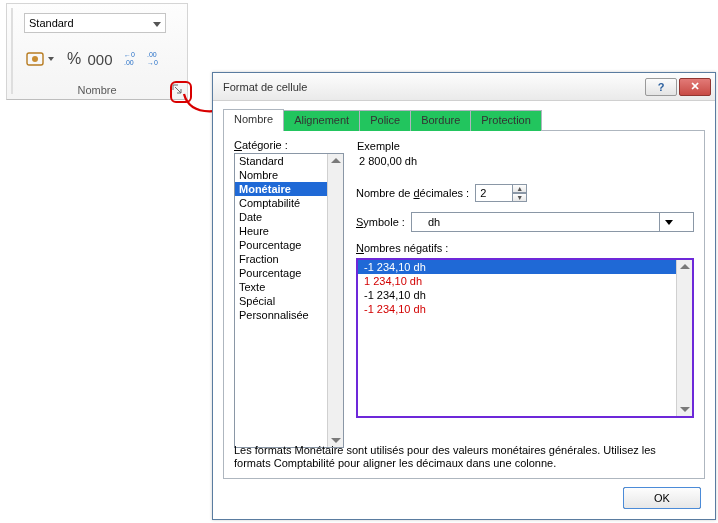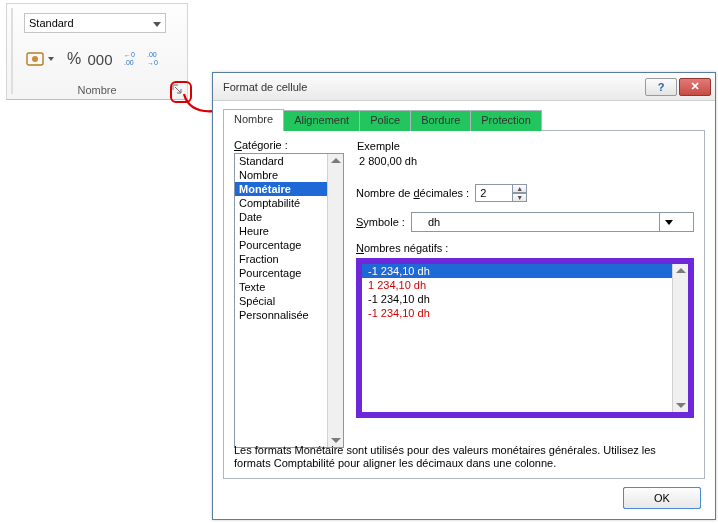--- a/index.html
+++ b/index.html
@@ -83,21 +83,21 @@
     padding:0 4px; font-size:11px;}
   .spin .btns{ display:flex; flex-direction:column; margin-left:-1px;}
   .spin .btns div{ width:15px; height:9px; border:1px solid #8a97a6;
     background:linear-gradient(#fdfdfd,#e8e8e8); display:flex;
     align-items:center; justify-content:center; font-size:7px; color:#555;}
   .sym-dd{ flex:1; height:20px; border:1px solid #8a97a6; background:#fff;
     display:flex; align-items:center; padding:0 16px;}
   .sym-dd .caret{ margin-left:auto; width:18px; height:18px;
     border-left:1px solid #8a97a6; display:flex; align-items:center;
     justify-content:center;}
-  .neg-list{ margin-top:4px; height:160px; border:6px solid #6d28d9;
+  .neg-list{ margin-top:4px; height:160px; border:2px solid #6d28d9;
     background:#fff; position:relative; font-size:11px;}
   .neg-list .row-i{ padding:0 6px; line-height:14px;}
   .neg-list .row-i.sel{ background:#1f69d6; color:#fff;}
   .neg-list .row-i.red{ color:#d20000;}
   .neg-list .sb{ position:absolute; right:0; top:0; bottom:0; width:16px;
     background:#f0f0f0; border-left:1px solid #d0d0d0;}
   .neg-list .sb::before,.neg-list .sb::after{content:"";position:absolute;left:3px;
     width:0;height:0;border-left:5px solid transparent;border-right:5px solid transparent;}
   .neg-list .sb::before{top:4px;border-bottom:5px solid #7a7a7a;}
   .neg-list .sb::after{bottom:4px;border-top:5px solid #7a7a7a;}

